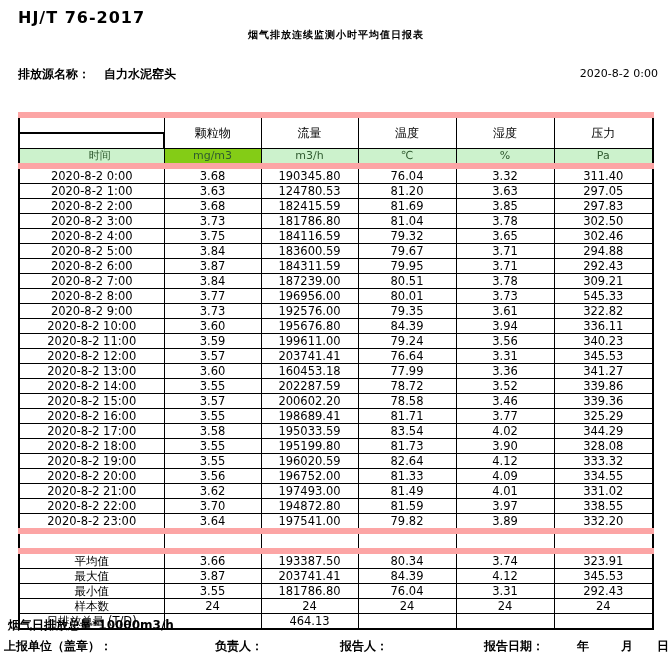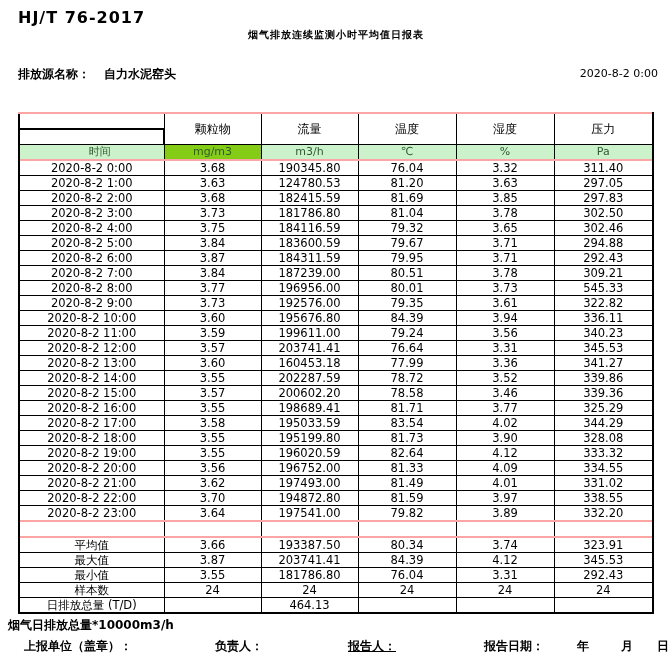--- a/index.html
+++ b/index.html
@@ -17,35 +17,35 @@
 
   table.report{
     position:absolute;left:18px;top:112px;width:634px;
     border-collapse:collapse;table-layout:fixed;
     font-size:11.5px;
   }
   table.report td{
     border:1px solid #000;height:14px;line-height:14px;
     text-align:center;padding:0;overflow:hidden;white-space:nowrap;
   }
-  table.report tr:first-child td{border-top:2px solid #fca5a5;}
+  table.report tr:first-child td{border-top:6px solid #fca5a5;}
   table.report tr td:first-child{border-left:2px solid #000;}
   table.report tr td:last-child{border-right:2px solid #000;}
   table.report tbody.last tr:last-child td{border-bottom:2px solid #000;}
   .col-name{font-size:12px;}
   .tl-a{border-bottom:2px solid #000 !important;}
   .green-row td{background:#ccf2cc;color:#2f5a2f;font-size:11px;}
   .empty-row td{height:15px;}
 
   .foot-note{position:absolute;left:8px;top:617px;font-size:12px;font-weight:bold;}
   .sign-line{position:absolute;left:0;top:638px;width:672px;height:16px;font-size:12px;font-weight:bold;}
   .sign-line span{position:absolute;white-space:nowrap;}
-  .s-unit{left:24px;}
+  .s-unit{left:4px;}
   .s-resp{left:215px;}
-  .s-reporter{left:348px;text-decoration:underline;}
+  .s-reporter{left:340px;}
   .s-date{left:484px;}
   .s-year{left:577px;}
   .s-month{left:621px;}
   .s-day{left:657px;}
 </style>
 </head>
 <body>
 
 <div class="page">
 

